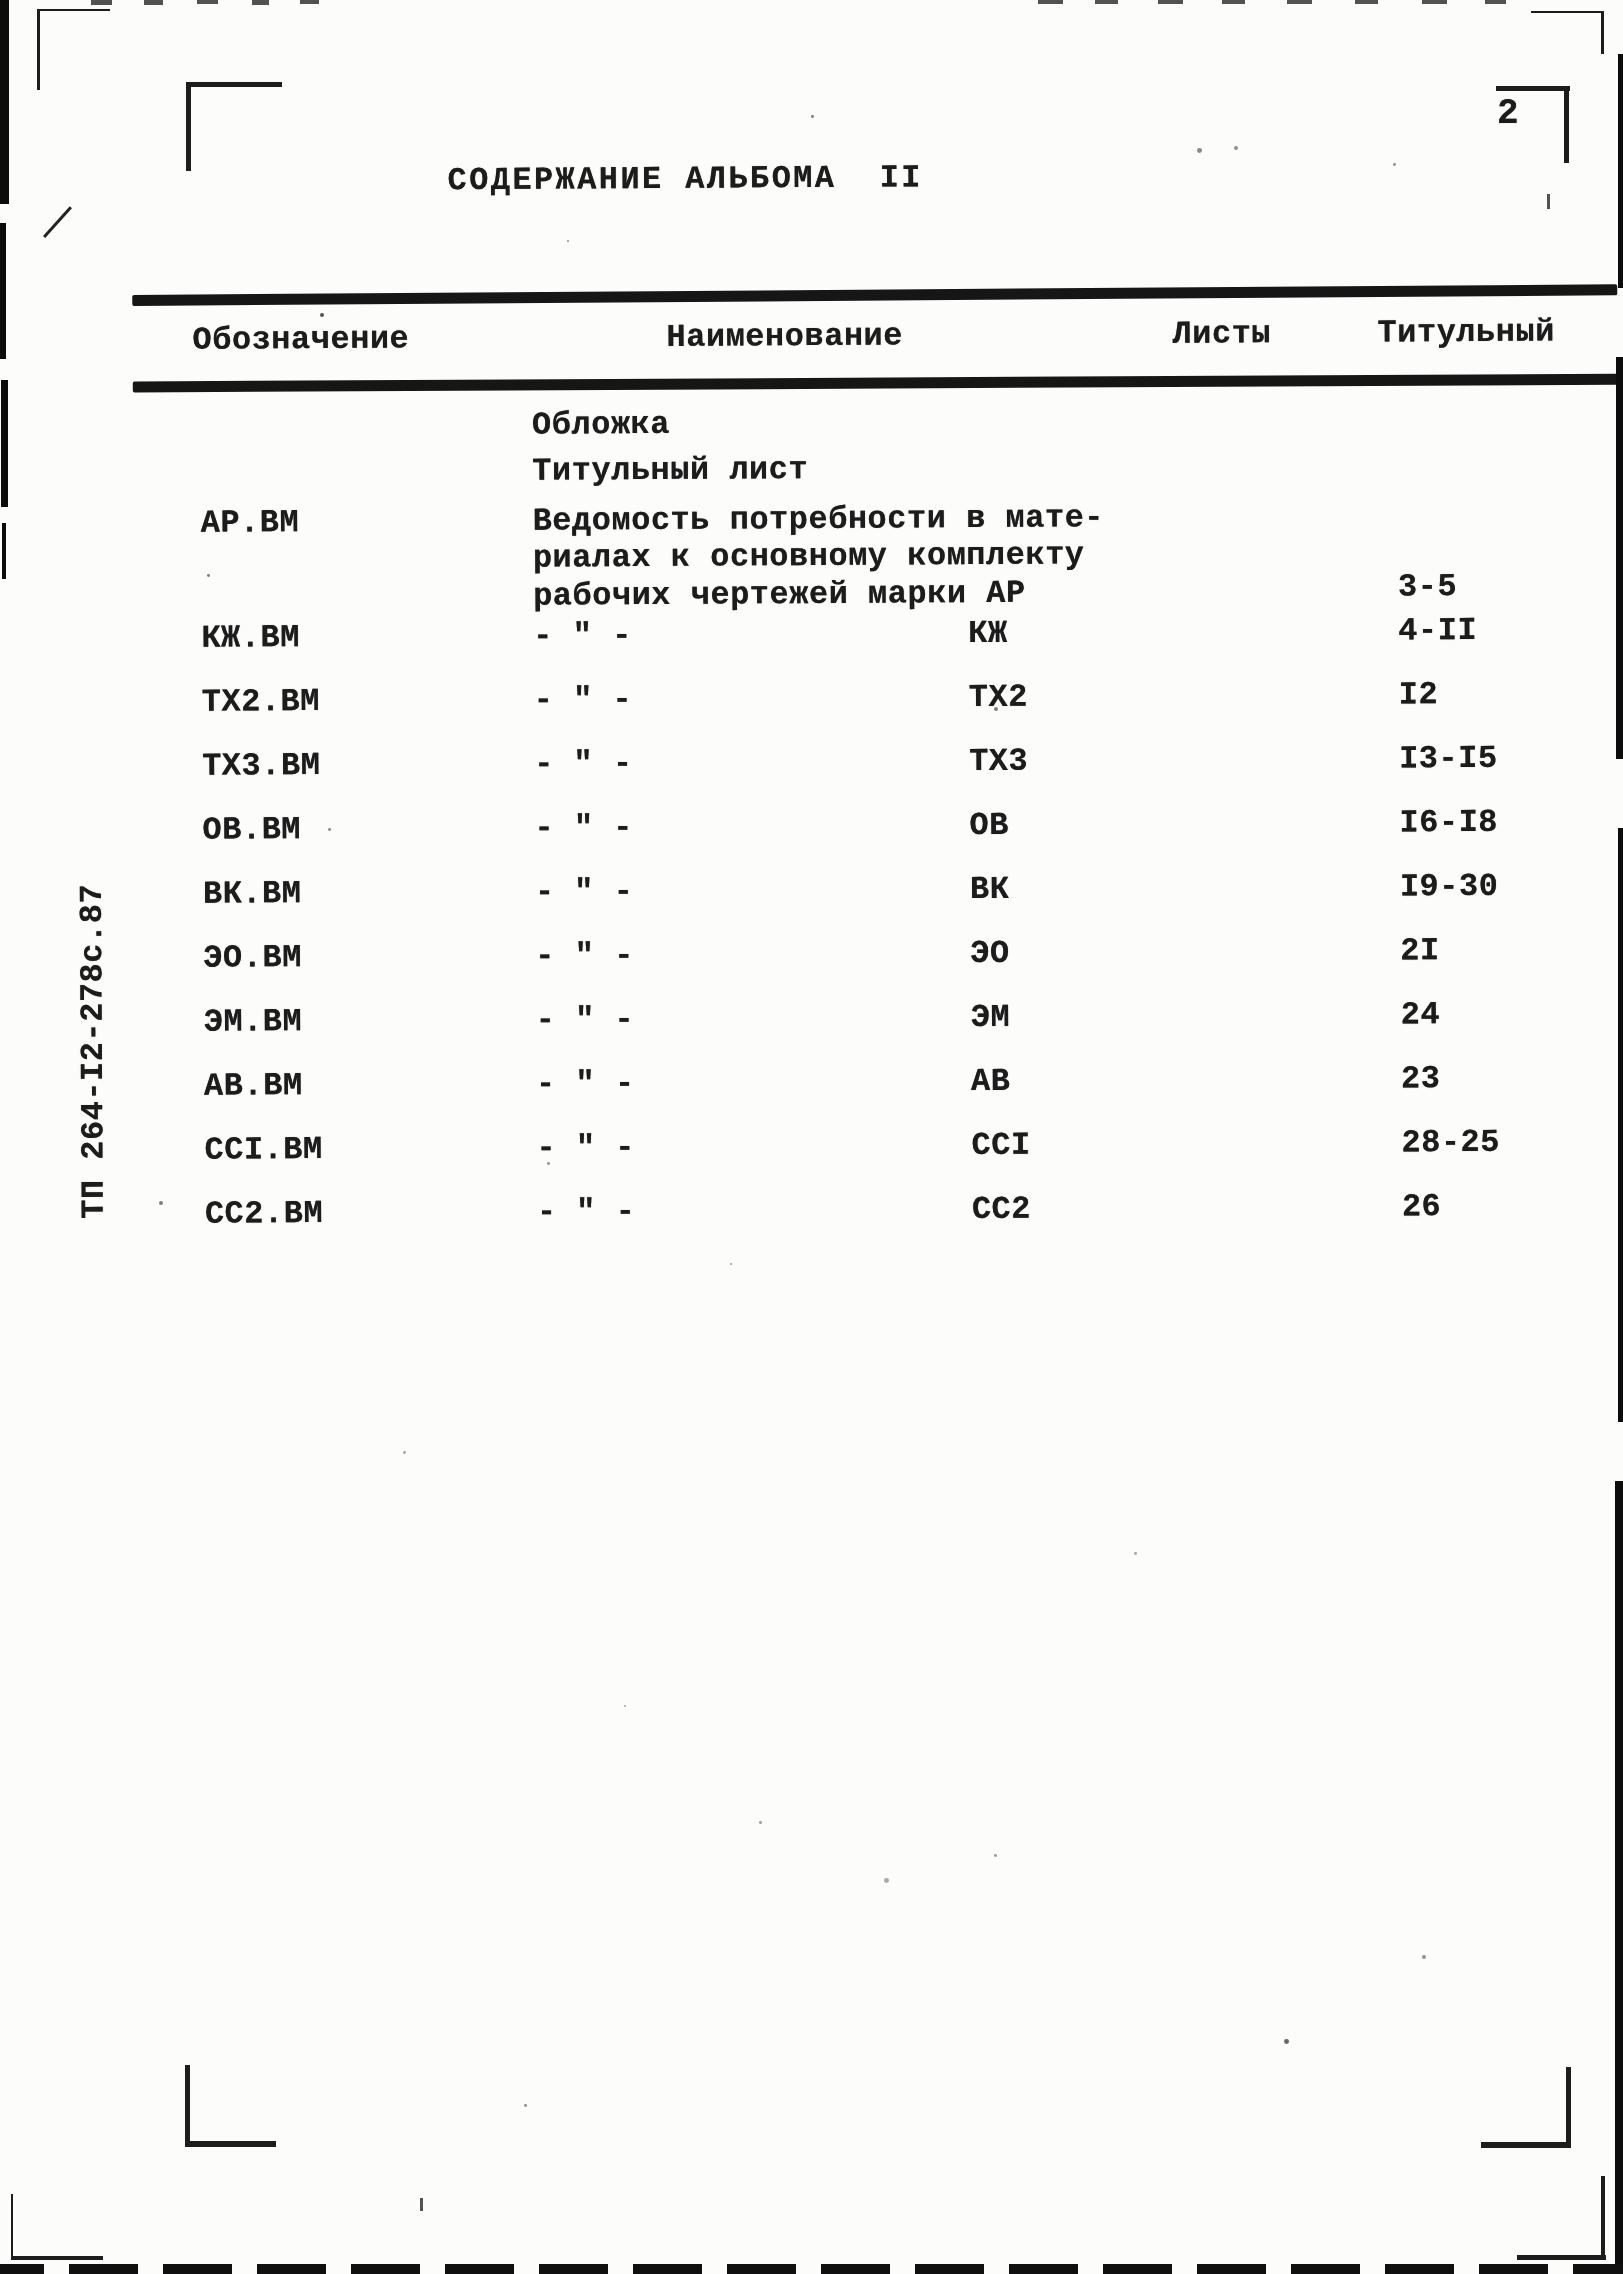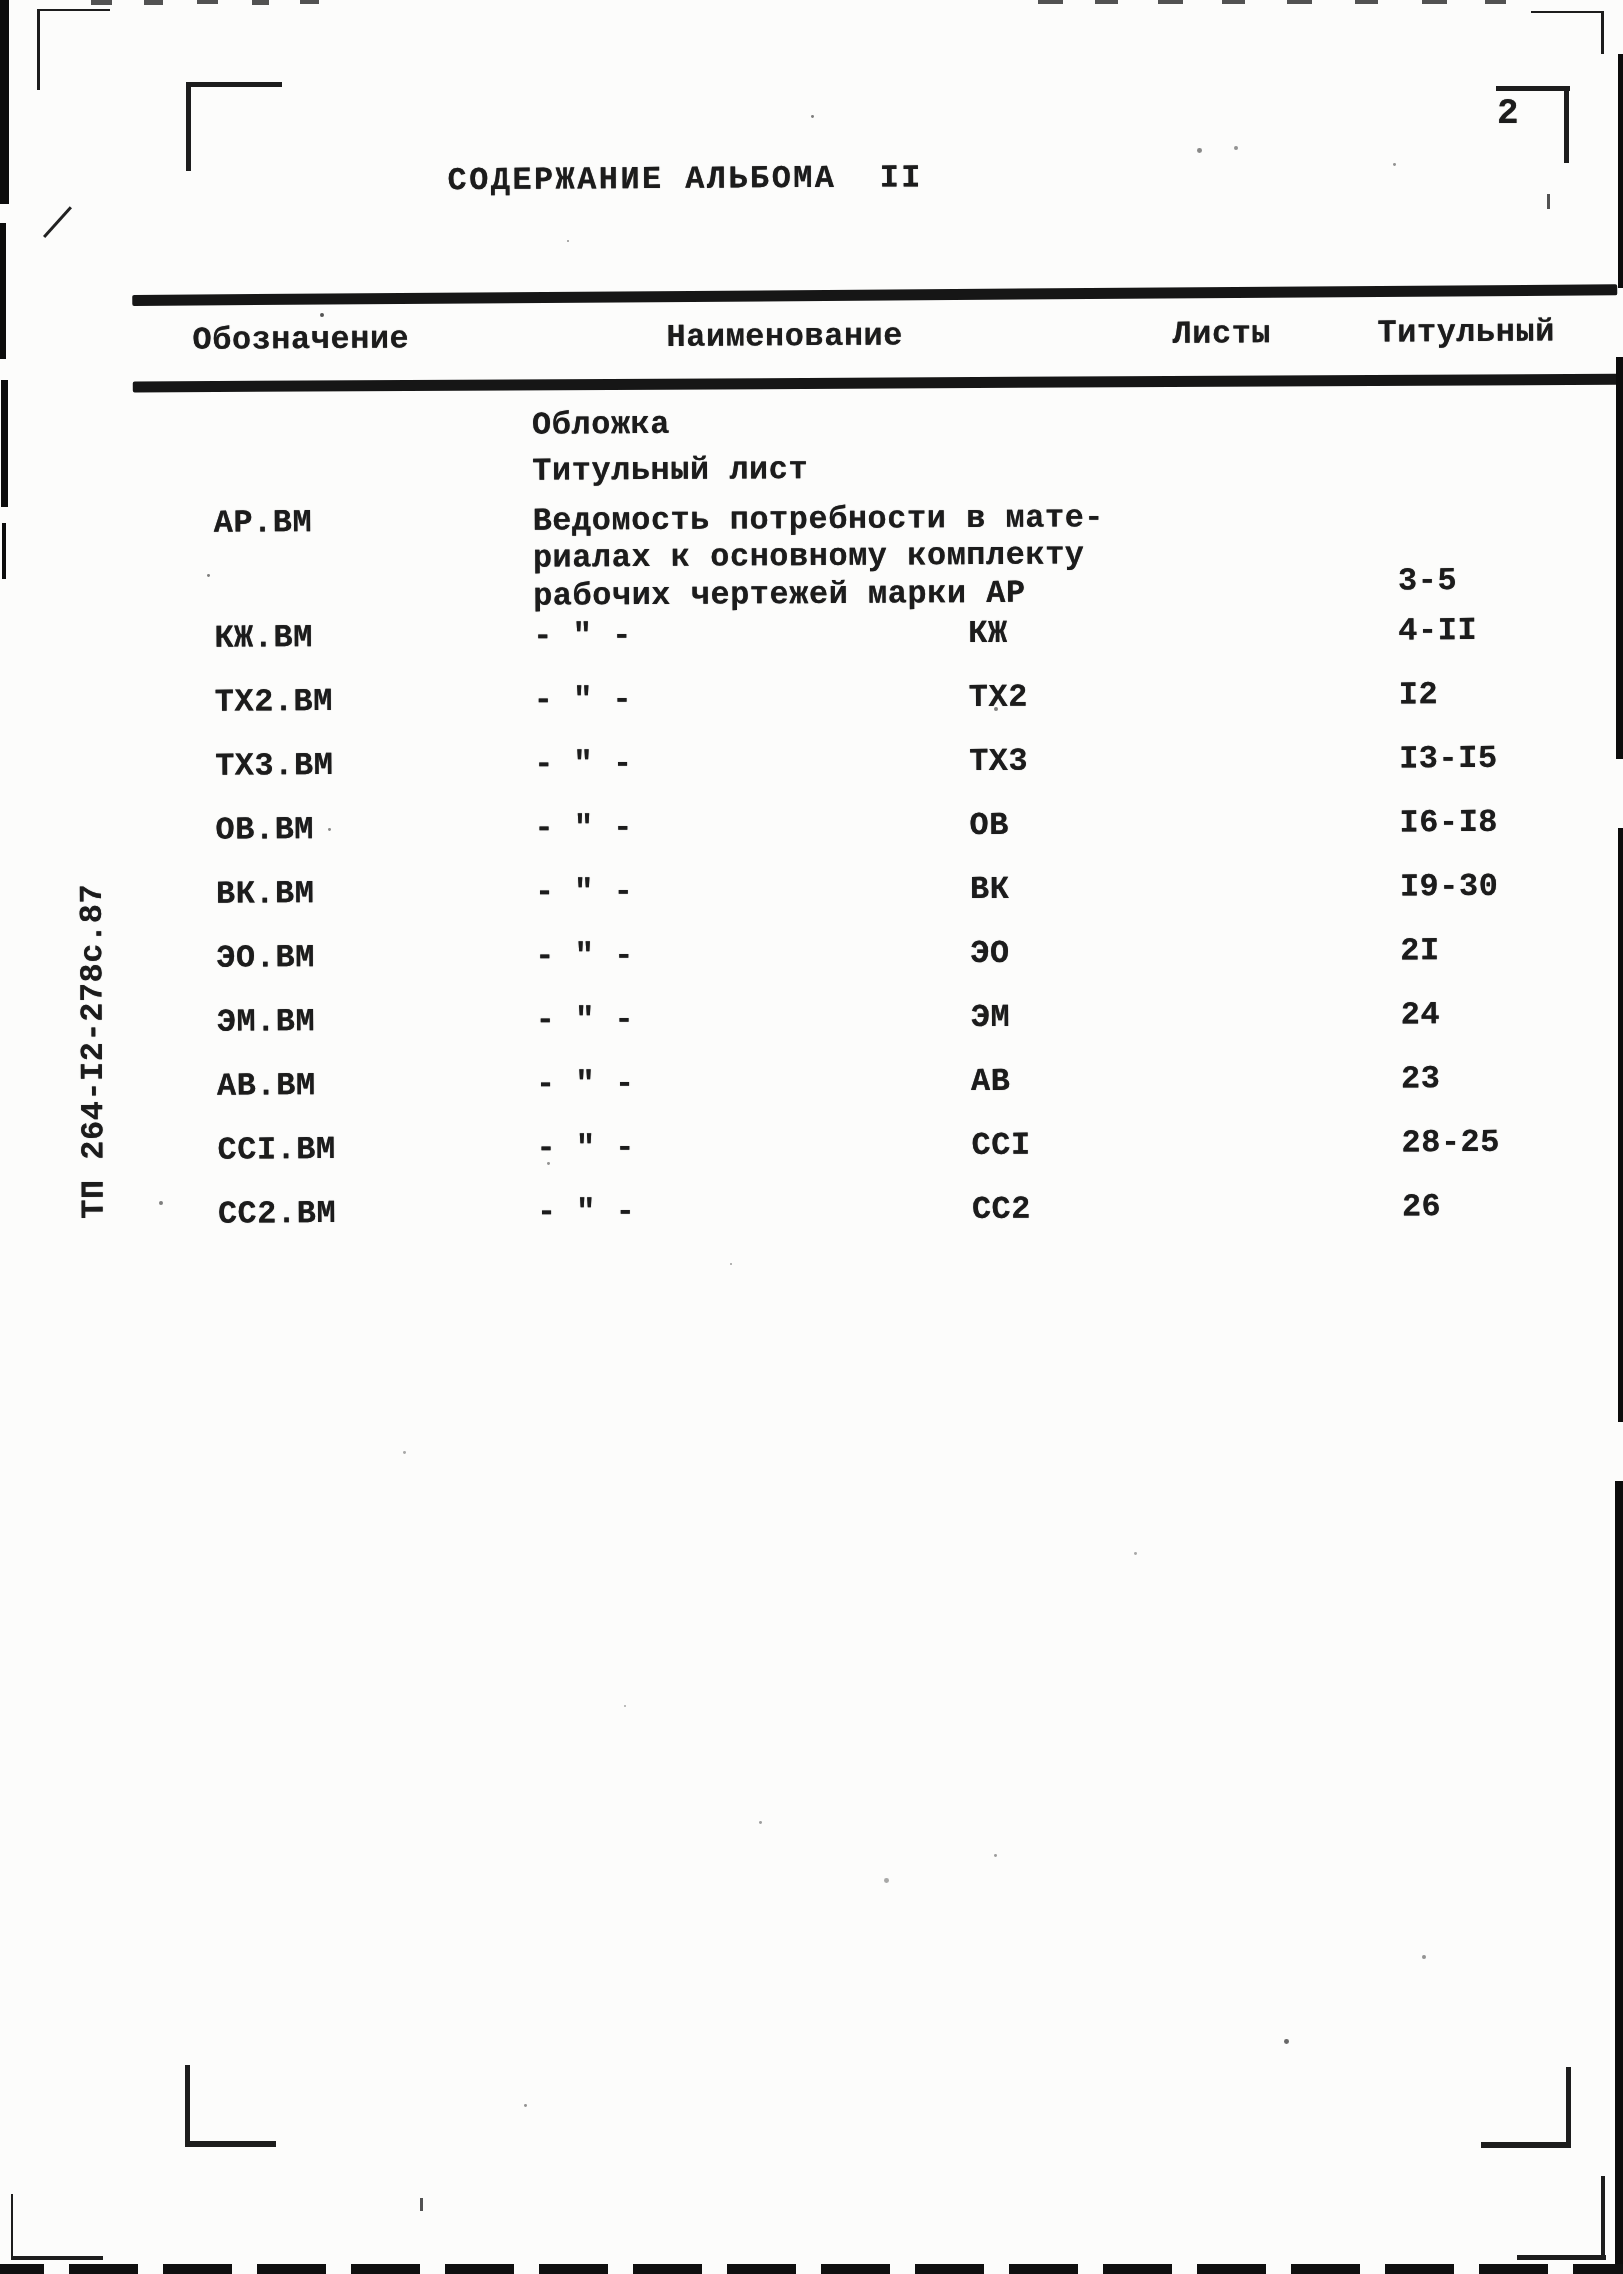--- a/index.html
+++ b/index.html
@@ -28,27 +28,27 @@
   #h-pages{left:1381px;}
   
   #tbl{position:absolute;left:139px;top:408px;width:1484px;}
   .trow{position:relative;}
   .r-intro1{height:46px;}
   .r-intro2{height:50px;}
   .r-main{height:115px;}
   .drow{height:64px;}
   .cell{position:absolute;top:0;font-weight:700;font-size:32px;line-height:1;
         letter-spacing:0.5px;white-space:pre;text-shadow:0 0 0.7px rgba(25,25,25,.75);}
-  .c-code{left:77px;}
+  .c-code{left:64px;}
   .c-name{left:396px;}
   .c-mark{left:831px;}
   .c-pages{left:1261px;}
   .mline{position:absolute;left:396px;}
   .ml0{top:0;} .ml1{top:37px;} .ml2{top:75px;}
-  .mp{top:65px;}
+  .mp{top:71px;}
   
   #stamp{left:93px;top:1047px;transform:translate(-50%,-50%) rotate(-90deg);font-size:32px;}
   
   .mk{position:absolute;background:#1d1d1d;}
   #pageno{left:1497px;top:96px;font-size:36px;}
   #slash{position:absolute;left:56px;top:202px;width:2.9px;height:40px;background:#222;transform:rotate(42deg);}
   .edge{position:absolute;background:#0c0c0c;}
   #bottom-strip{position:absolute;left:0;bottom:0;width:100%;height:10.6px;
     background:repeating-linear-gradient(90deg,#101010 0 69px,transparent 69px 94px);
     background-position:-25px 0;}

